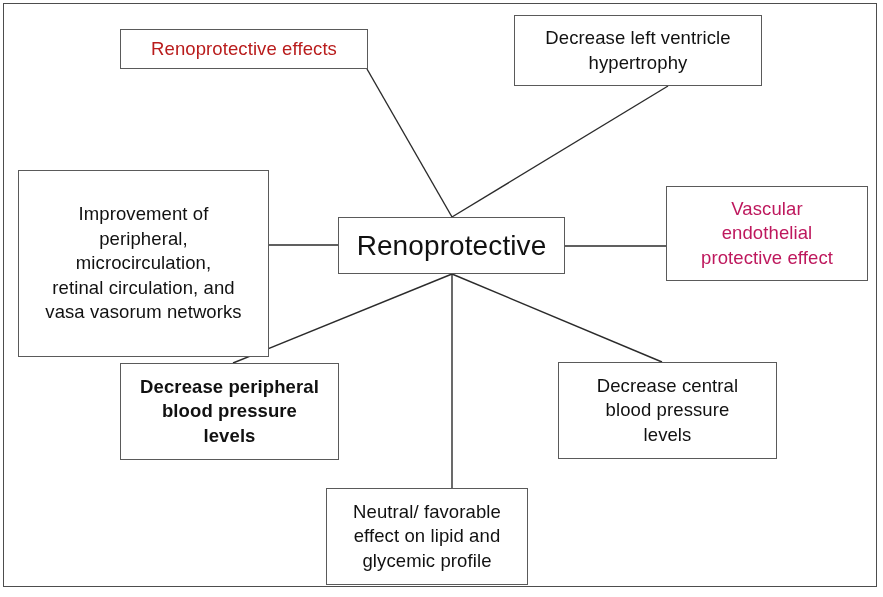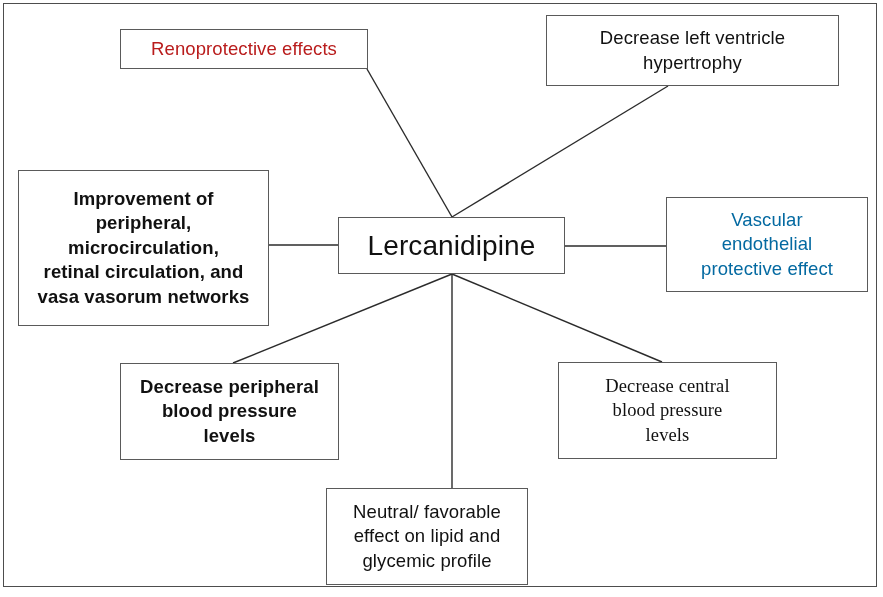--- a/index.html
+++ b/index.html
@@ -61,34 +61,34 @@
   <div id="frame"></div>
   <svg id="edges" viewBox="0 0 883 597">
       <line x1="367" y1="69" x2="452" y2="217" stroke="#2b2b2b" stroke-width="1.4"></line>
       <line x1="668" y1="86" x2="452" y2="217" stroke="#2b2b2b" stroke-width="1.4"></line>
       <line x1="269" y1="245" x2="338" y2="245" stroke="#2b2b2b" stroke-width="1.4"></line>
       <line x1="666" y1="246" x2="565" y2="246" stroke="#2b2b2b" stroke-width="1.4"></line>
       <line x1="233" y1="363" x2="452" y2="274" stroke="#2b2b2b" stroke-width="1.4"></line>
       <line x1="662" y1="362" x2="452" y2="274" stroke="#2b2b2b" stroke-width="1.4"></line>
       <line x1="452" y1="488" x2="452" y2="274" stroke="#2b2b2b" stroke-width="1.4"></line>
     </svg>
-<div class="node center" style="left: 338px; top: 217px; width: 227px; height: 57px; border-color: rgb(90, 90, 90); color: rgb(17, 17, 17);"><span>Lercanidipine</span></div>
+<div class="node center" style="left: 338px; top: 217px; width: 227px; height: 57px; border-color: rgb(90, 90, 90); color: rgb(17, 17, 17);"><span>Renoprotective</span></div>
     <div class="node" style="left: 120px; top: 29px; width: 248px; height: 40px; border-color: rgb(90, 90, 90); color: #b91c1c;"><span>Renoprotective effects</span></div>
-    <div class="node" style="left: 546px; top: 15px; width: 293px; height: 71px; border-color: rgb(90, 90, 90); color: rgb(17, 17, 17);"><span>Decrease left ventricle
+    <div class="node" style="left: 514px; top: 15px; width: 248px; height: 71px; border-color: rgb(90, 90, 90); color: rgb(17, 17, 17);"><span>Decrease left ventricle
 hypertrophy</span></div>
-    <div class="node" style="left: 18px; top: 170px; width: 251px; height: 156px; border-color: rgb(90, 90, 90); color: rgb(17, 17, 17); font-weight: bold;"><span>Improvement of
+    <div class="node" style="left: 18px; top: 170px; width: 251px; height: 187px; border-color: rgb(90, 90, 90); color: rgb(17, 17, 17);"><span>Improvement of
 peripheral,
 microcirculation,
 retinal circulation, and
 vasa vasorum networks</span></div>
-    <div class="node" style="left: 666px; top: 197px; width: 202px; height: 95px; border-color: rgb(90, 90, 90); color: #0369a1;"><span>Vascular
+    <div class="node" style="left: 666px; top: 186px; width: 202px; height: 95px; border-color: rgb(90, 90, 90); color: #be185d;"><span>Vascular
 endothelial
 protective effect</span></div>
     <div class="node" style="left: 120px; top: 363px; width: 219px; height: 97px; border-color: rgb(90, 90, 90); color: rgb(17, 17, 17); font-weight: bold;"><span>Decrease peripheral
 blood pressure
 levels</span></div>
-    <div class="node" style="left: 558px; top: 362px; width: 219px; height: 97px; border-color: rgb(90, 90, 90); color: rgb(17, 17, 17); font-family: Liberation Serif, serif;"><span>Decrease central
+    <div class="node" style="left: 558px; top: 362px; width: 219px; height: 97px; border-color: rgb(90, 90, 90); color: rgb(17, 17, 17);"><span>Decrease central
 blood pressure
 levels</span></div>
     <div class="node" style="left: 326px; top: 488px; width: 202px; height: 97px; border-color: rgb(90, 90, 90); color: rgb(17, 17, 17);"><span>Neutral/ favorable
 effect on lipid and
 glycemic profile</span></div>
   </div>
 
 </body></html>

